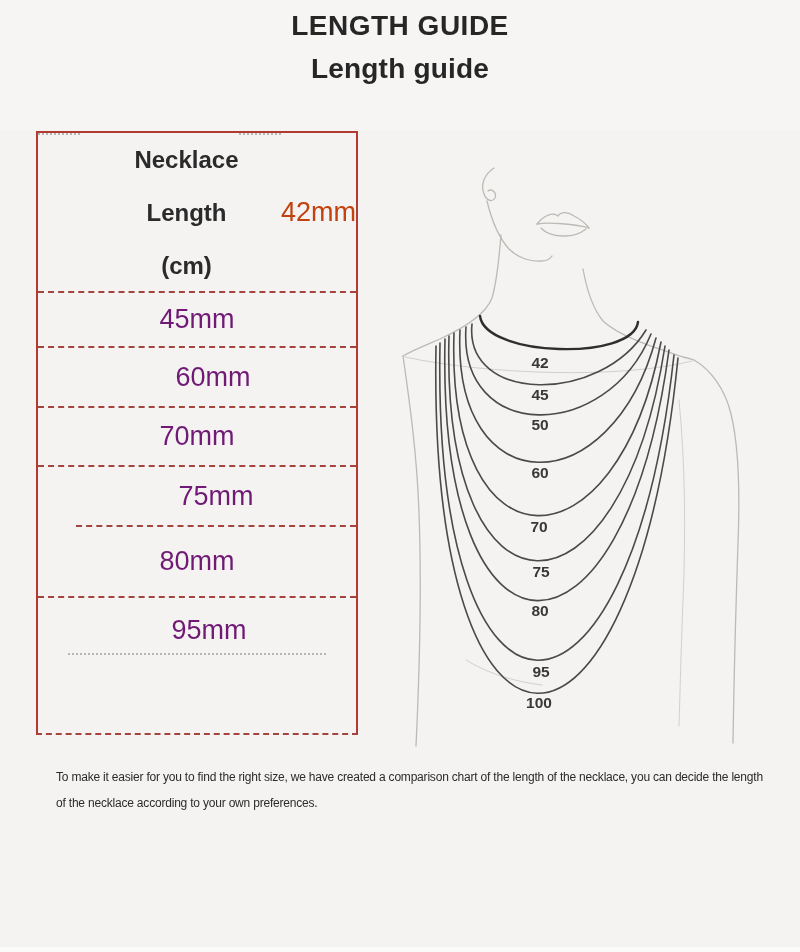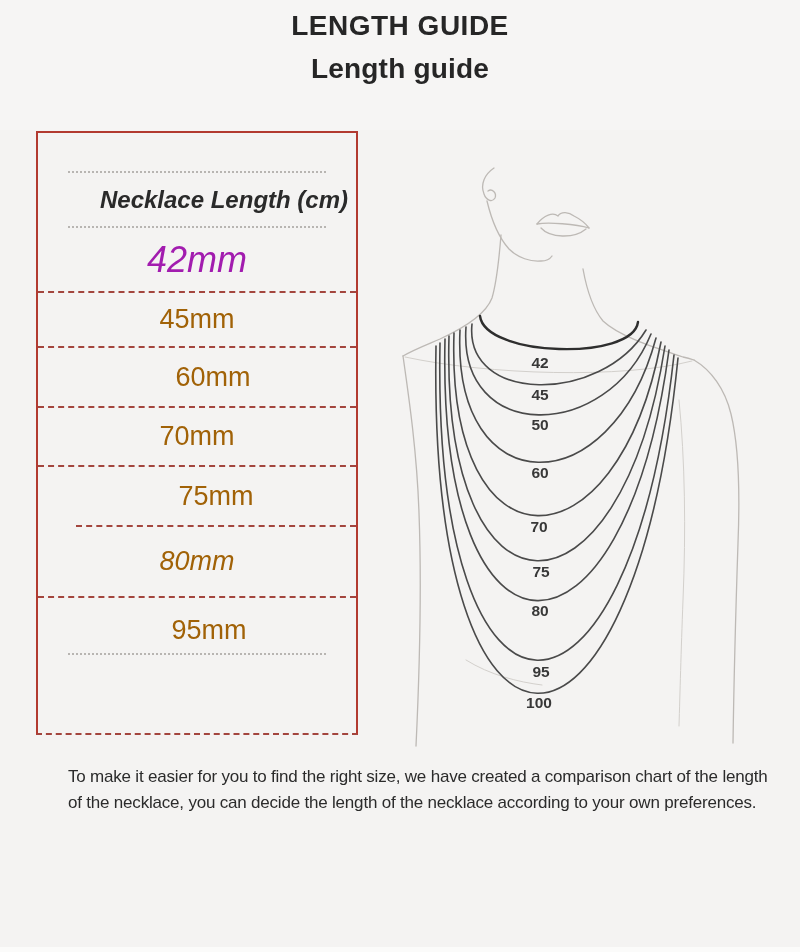--- a/index.html
+++ b/index.html
@@ -18,46 +18,46 @@
   .subtitle{position:absolute;left:0;top:53px;width:800px;text-align:center;
          font-size:28px;font-weight:600;letter-spacing:.2px;color:#262626;}
 
   
   .size-table{
     position:absolute;left:36px;top:131px;width:322px;height:604px;
     box-sizing:border-box;
     border:2px solid #b23a30;
     border-bottom:2px dashed #a3453e;
   }
-  .thead{box-sizing:border-box;height:160px;display:flex;flex-direction:column;
-         padding-top:38px;border-bottom:2px dashed #a3453e;font-style:italic;}
+  .thead{box-sizing:border-box;height:160px;display:flex;flex-direction:row;
+         border-bottom:2px dashed #a3453e;}
   .dotted{height:0;border-top:2px dotted #b8b5b2;width:258px;margin:0 auto;}
   .th{height:53px;line-height:53px;text-align:center;padding-left:54px;
       font-size:24px;font-weight:600;color:#2a2a2a;}
   .cell{box-sizing:border-box;display:flex;align-items:center;justify-content:center;
-        border-bottom:2px dashed #a3453e;font-size:27px;color:#a16207;}
+        border-bottom:2px dashed #a3453e;font-size:27px;color:#701a75;}
   .cell-42{flex:1;border-bottom:none;display:flex;align-items:center;justify-content:center;
-        font-size:36px;color:#a21caf;}
+        font-size:27px;color:#c2410c;}
   .r45{height:55px;}.r50{height:70px;}.r60{height:60px;padding-left:32px;}
-  .r70{height:59px;}.r75{height:60px;margin-left:38px;}.r80{height:71px;font-style:italic;}
+  .r70{height:59px;}.r75{height:60px;margin-left:38px;}.r80{height:71px;}
   .r95{height:65px;border-bottom:none;position:relative;padding-left:24px;}
   .r95 .dotted{position:absolute;bottom:8px;left:50%;transform:translateX(-50%);}
 
   
   .diagram{position:absolute;left:388px;top:148px;}
   .diagram path{fill:none;stroke-linecap:round;}
   .figure{stroke:#bdb9b5;stroke-width:1.3;}
   .figure-faint{stroke:#d3d0cc;stroke-width:1;}
   .chain{stroke:#4a4a4a;stroke-width:1.6;}
   .choker{stroke:#2e2e2e;stroke-width:2.4;}
   .chain-label{font-size:15.5px;font-weight:600;fill:#383838;}
 
   
-  .footer-text{position:absolute;left:68px;top:764px;width:712px;
-    font-size:17px;line-height:26px;letter-spacing:-0.2px;color:#2b2b2b;}
+  .footer-text{position:absolute;left:56px;top:764px;width:712px;
+    font-size:12px;line-height:26px;letter-spacing:-0.2px;color:#2b2b2b;}
 </style>
 </head>
 <body>
 
 <div class="bg-top"></div>
 
 <div class="title">LENGTH GUIDE</div>
 <div class="subtitle">Length guide</div>
 
 <div class="size-table">

